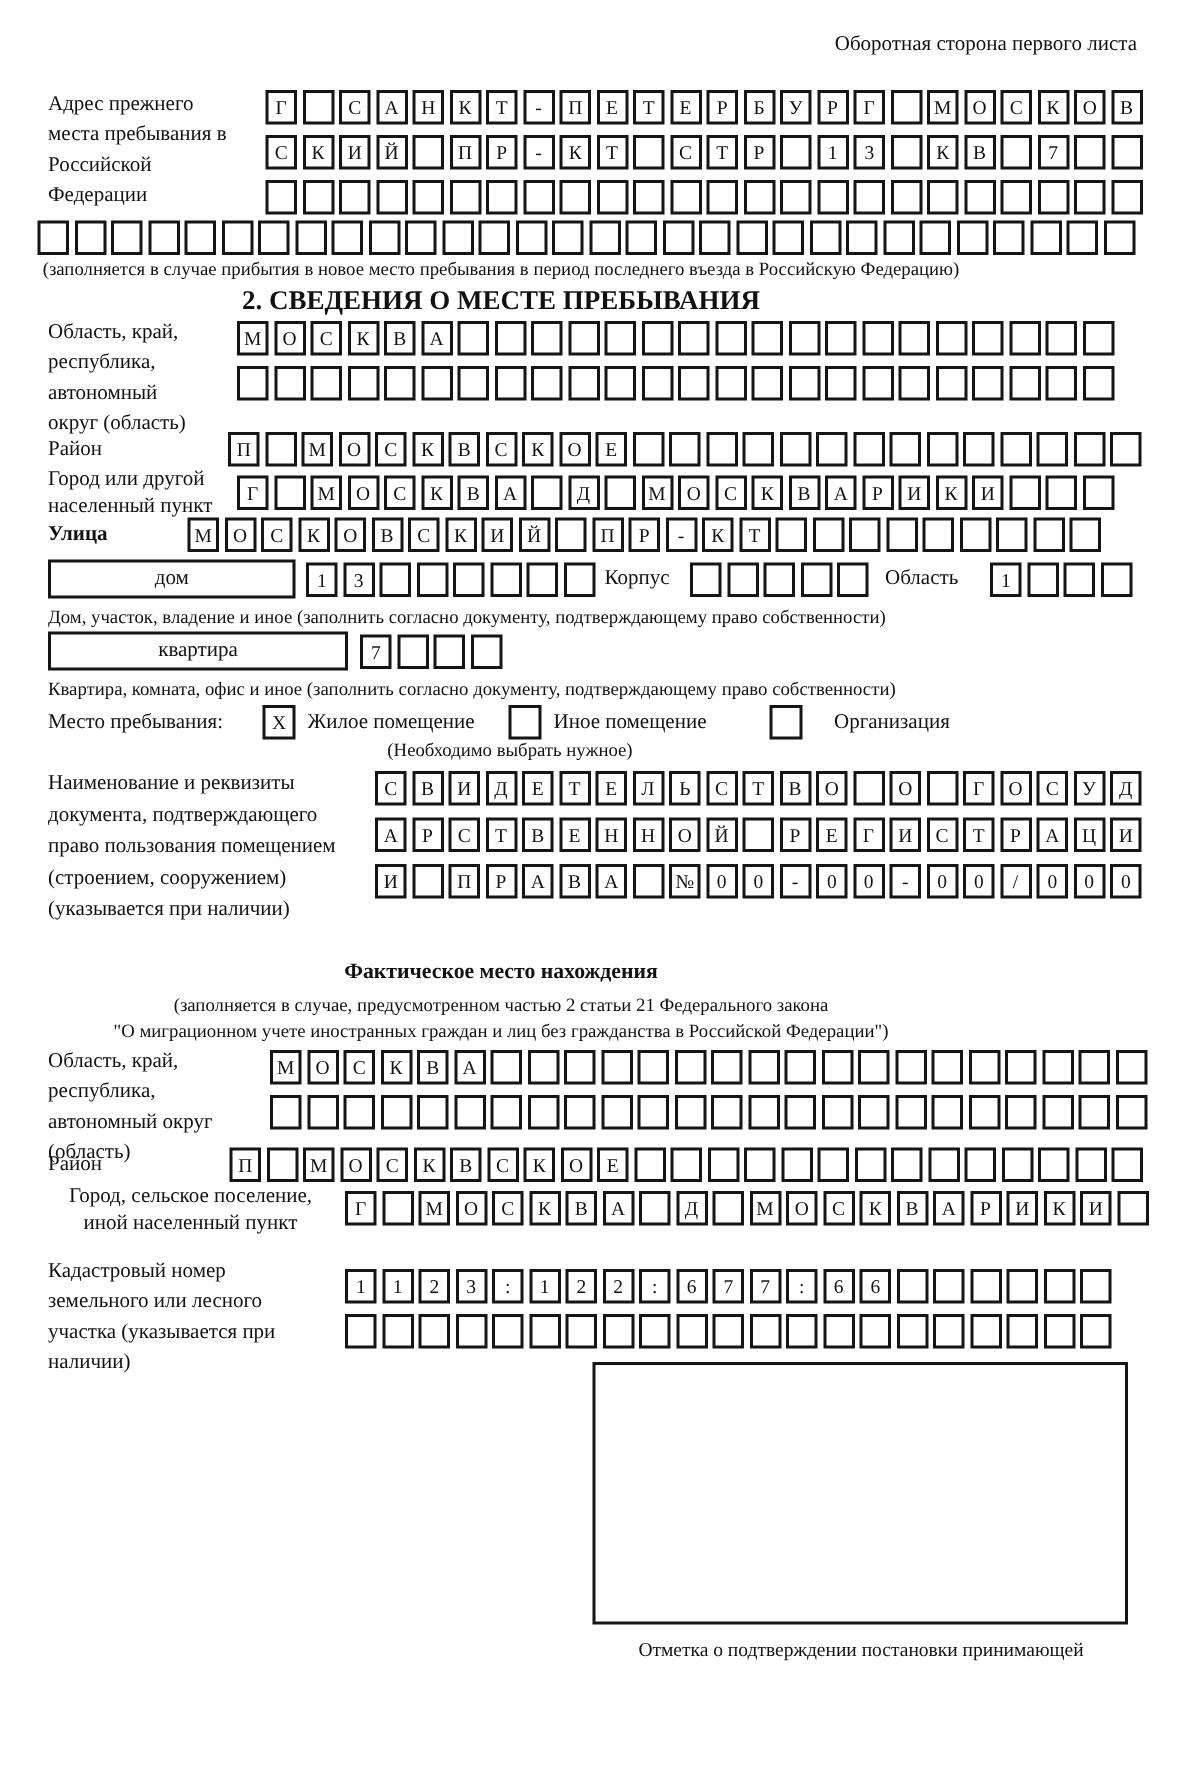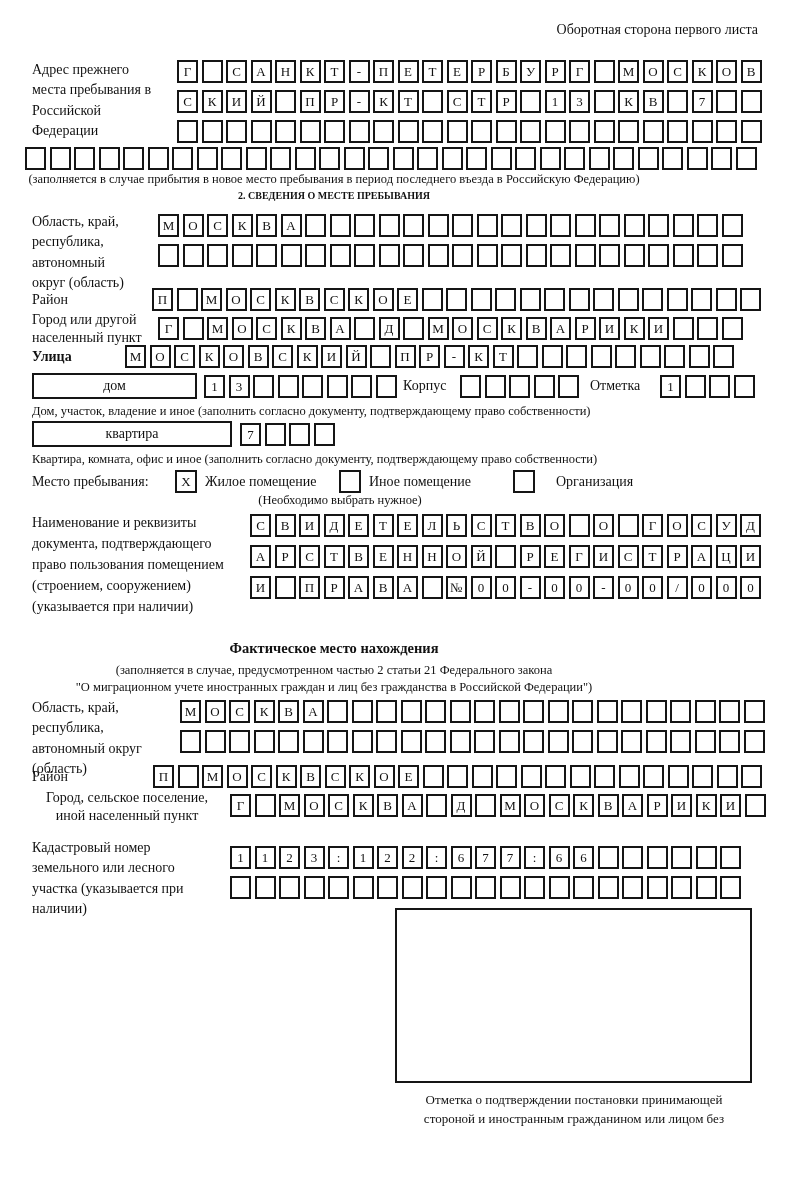--- a/index.html
+++ b/index.html
@@ -131,21 +131,21 @@
     <span class="cell"></span>
     <span class="cell"></span>
     <span class="cell"></span>
     <span class="cell"></span>
     <span class="cell"></span>
     <span class="cell"></span>
     <span class="cell"></span>
   </div>
 <div class="abs cap center" style="top:172px;">(заполняется в случае прибытия в новое место пребывания в период последнего въезда в Российскую Федерацию)</div>
 
-<div class="abs bold center" style="top:190px;font-size:10px;">2. СВЕДЕНИЯ О МЕСТЕ ПРЕБЫВАНИЯ</div>
+<div class="abs bold center" style="top:190px;font-size:18px;">2. СВЕДЕНИЯ О МЕСТЕ ПРЕБЫВАНИЯ</div>
 
 <div class="abs lbl" style="left:32px;top:212px;width:108px;">Область, край, республика, автономный округ (область)</div>
 <div class="abs cellrow" style="left:158px;top:214px;">
     <span class="cell">М</span>
     <span class="cell">О</span>
     <span class="cell">С</span>
     <span class="cell">К</span>
     <span class="cell">В</span>
     <span class="cell">А</span>
     <span class="cell"></span>
@@ -292,21 +292,21 @@
     <span class="cell"></span>
   </div>
 <div class="abs lbl" style="left:403px;top:376px;">Корпус</div>
 <div class="abs cellrow" style="left:460px;top:375px;">
     <span class="cell"></span>
     <span class="cell"></span>
     <span class="cell"></span>
     <span class="cell"></span>
     <span class="cell"></span>
   </div>
-<div class="abs lbl" style="left:590px;top:376px;">Отметка</div>
+<div class="abs lbl" style="left:590px;top:376px;">Область</div>
 <div class="abs cellrow" style="left:660px;top:375px;">
     <span class="cell">1</span>
     <span class="cell"></span>
     <span class="cell"></span>
     <span class="cell"></span>
   </div>
 <div class="abs cap" style="left:32px;top:404px;">Дом, участок, владение и иное (заполнить согласно документу, подтверждающему право собственности)</div>
 
 <div class="abs widebox" style="left:32px;top:421px;width:200px;">квартира</div>
 <div class="abs cellrow" style="left:240px;top:423px;">
@@ -554,14 +554,13 @@
     <span class="cell"></span>
     <span class="cell"></span>
     <span class="cell"></span>
     <span class="cell"></span>
     <span class="cell"></span>
   </div>
 
 <div class="abs stampbox" style="left:395px;top:908px;width:357px;height:175px;"></div>
 <div class="abs" style="left:373px;top:1090px;width:402px;">
   <div class="capline">Отметка о подтверждении постановки принимающей</div>
-  <div class="capline">стороной и иностранным гражданином или лицом без</div>
 </div>
 
 </body></html>

